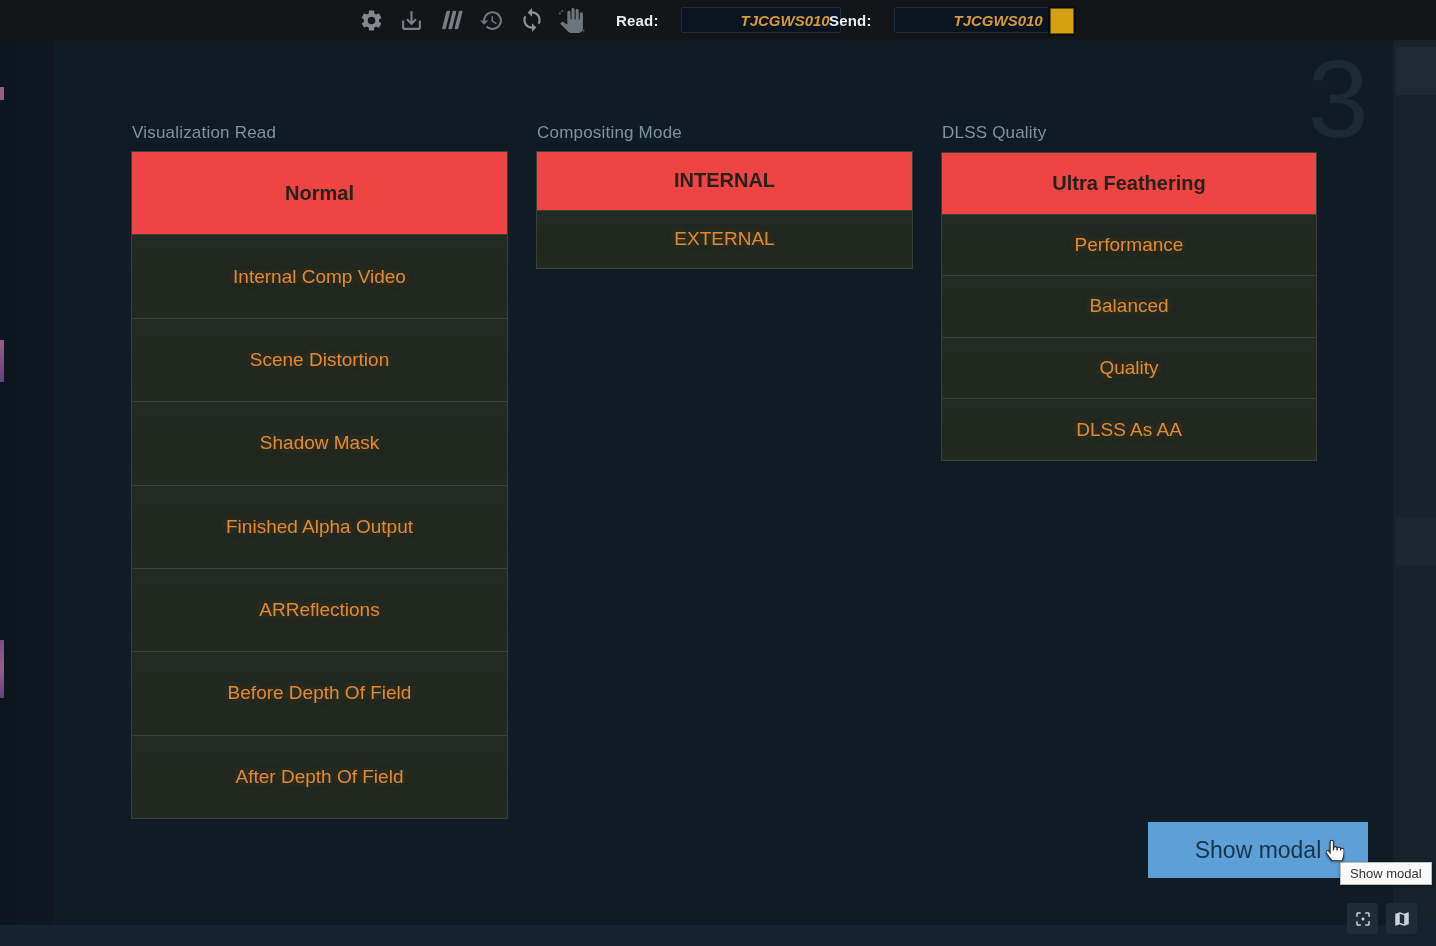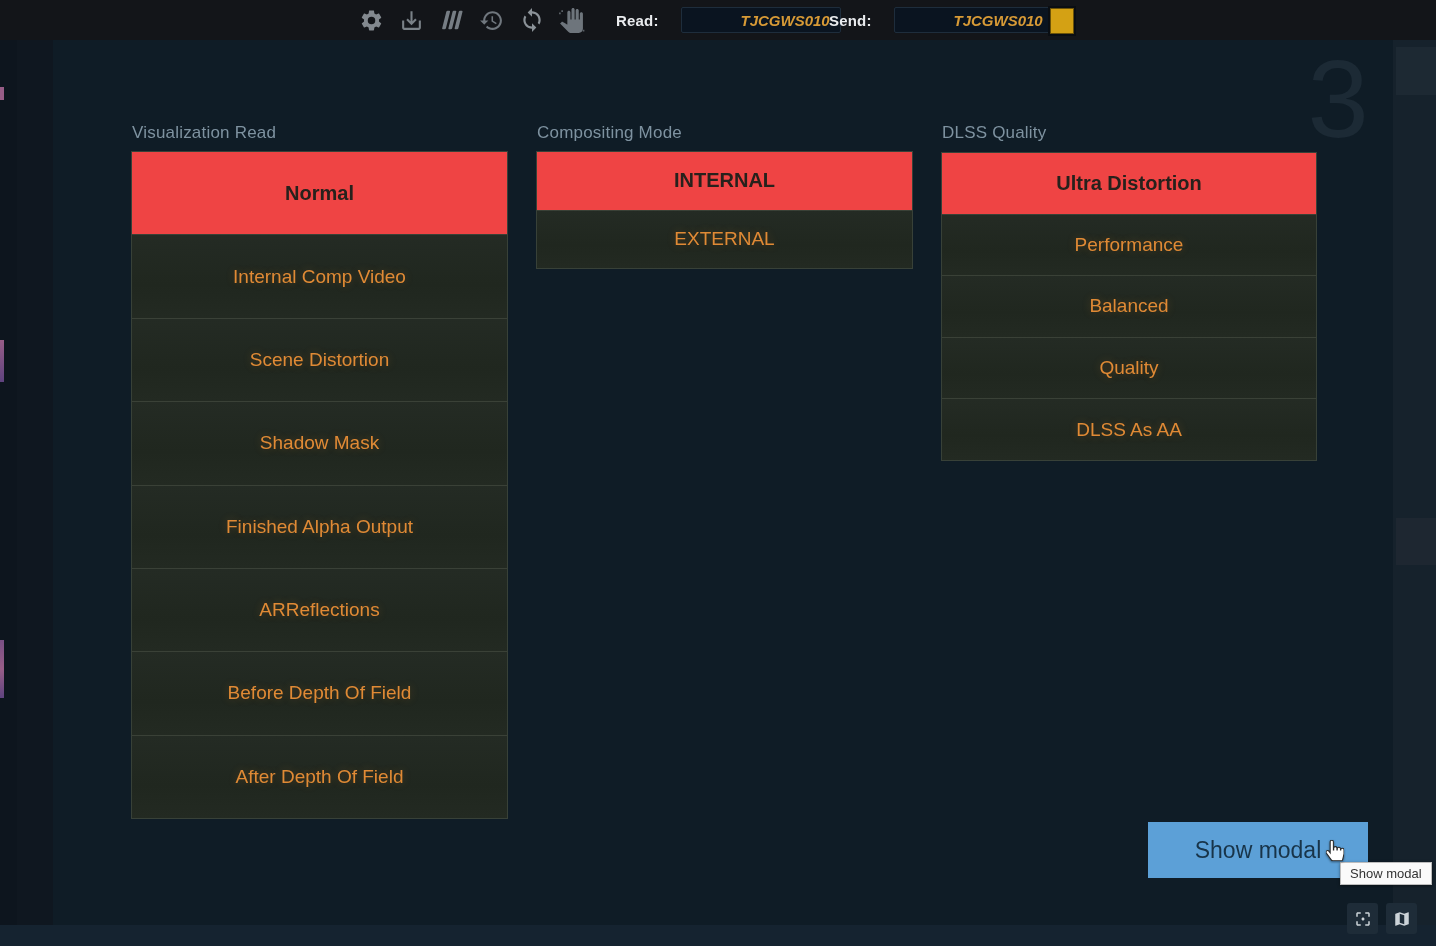--- a/index.html
+++ b/index.html
@@ -155,21 +155,21 @@
     <div class="opt">Finished Alpha Output</div>
     <div class="opt">ARReflections</div>
     <div class="opt">Before Depth Of Field</div>
     <div class="opt">After Depth Of Field</div>
   </div>
 <div class="group" style="left:536px;top:151px;width:377px;height:118px;">
     <div class="opt sel">INTERNAL</div>
     <div class="opt">EXTERNAL</div>
   </div>
 <div class="group" style="left:941px;top:152px;width:376px;height:309px;">
-    <div class="opt sel">Ultra Distortion</div>
+    <div class="opt sel">Ultra Feathering</div>
     <div class="opt">Performance</div>
     <div class="opt">Balanced</div>
     <div class="opt">Quality</div>
     <div class="opt">DLSS As AA</div>
   </div>
 
 <button class="modal-btn">Show modal</button>
 <div class="tooltip">Show modal</div>
 <div class="cursor">
   <svg width="18" height="21" viewBox="0 0 448 512">

